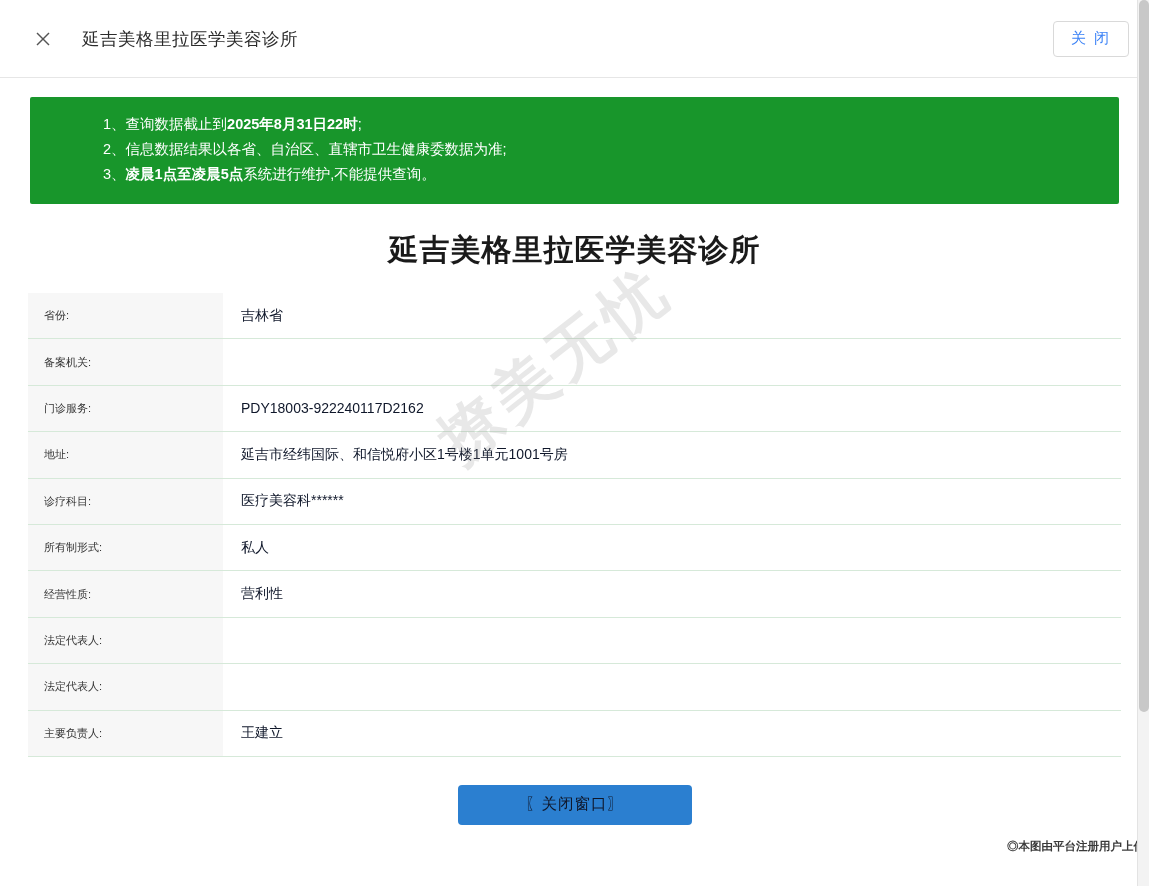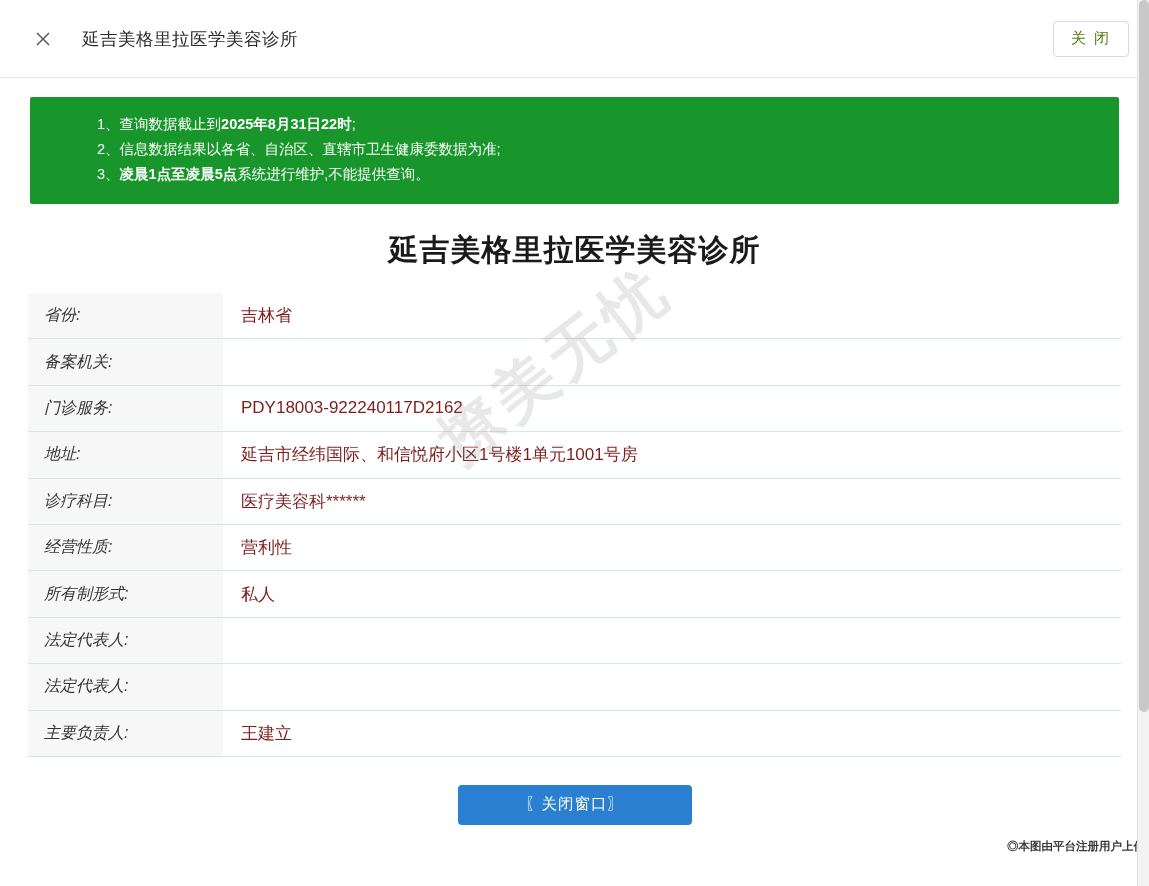--- a/index.html
+++ b/index.html
@@ -43,33 +43,33 @@
     letter-spacing: 0.5px;
     flex: 1 1 auto;
   }
   .close-btn {
     flex: 0 0 auto;
     min-width: 76px;
     height: 36px;
     border: 1px solid #d9d9d9;
     border-radius: 4px;
     background: #ffffff;
-    color: #4d7c0f;
+    color: #3b82f6;
     font-size: 15px;
     font-family: "Liberation Sans", sans-serif;
     cursor: pointer;
     letter-spacing: 2px;
   }
 
   
   .notice {
     margin: 19px 30px 0 30px;
     background: #18962b;
     color: #ffffff;
-    padding: 15px 0 17px 11px;
+    padding: 15px 0 17px 17px;
     border-radius: 2px;
   }
   .notice-line {
     font-size: 14.5px;
     line-height: 25px;
     padding-left: 56px;
     white-space: nowrap;
   }
   .notice-line b { font-weight: bold; }
 
@@ -95,31 +95,30 @@
     align-items: stretch;
   }
   .row:first-child { border-top: 1px solid #d6e9d9; }
   .cell-label {
     width: 195px;
     flex: 0 0 195px;
     background: #f7f7f7;
     display: flex;
     align-items: center;
     padding-left: 16px;
-    font-size: 16px;
+    font-size: 11px;
     color: #333;
-    font-style: italic;
   }
   .cell-value {
     flex: 1 1 auto;
     display: flex;
     align-items: center;
     padding-left: 18px;
-    font-size: 17px;
-    color: #7f1d1d;
+    font-size: 14px;
+    color: #0f172a;
     background: #ffffff;
   }
 
   
   .watermark {
     position: absolute;
     left: 390px;
     top: 30px;
     font-size: 62px;
     font-weight: bold;
@@ -134,21 +133,21 @@
   
   .footer {
     margin-top: 28px;
     display: flex;
     justify-content: center;
   }
   .footer-btn {
     width: 234px;
     height: 40px;
     background: #2b7fd0;
-    color: #ffffff;
+    color: #0f172a;
     border: none;
     border-radius: 4px;
     font-size: 15.5px;
     font-family: "Liberation Sans", sans-serif;
     cursor: pointer;
     letter-spacing: 1px;
   }
   .corner-note {
     position: absolute;
     right: 4px;
@@ -216,28 +215,28 @@
     </div>
     <div class="row">
       <div class="cell-label">地址:</div>
       <div class="cell-value">延吉市经纬国际、和信悦府小区1号楼1单元1001号房</div>
     </div>
     <div class="row">
       <div class="cell-label">诊疗科目:</div>
       <div class="cell-value">医疗美容科******</div>
     </div>
     <div class="row">
+      <div class="cell-label">所有制形式:</div>
+      <div class="cell-value">私人</div>
+    </div>
+    <div class="row">
       <div class="cell-label">经营性质:</div>
       <div class="cell-value">营利性</div>
     </div>
     <div class="row">
-      <div class="cell-label">所有制形式:</div>
-      <div class="cell-value">私人</div>
-    </div>
-    <div class="row">
       <div class="cell-label">法定代表人:</div>
     </div>
     <div class="row">
       <div class="cell-label">法定代表人:</div>
       <div class="cell-value"></div>
     </div>
     <div class="row">
       <div class="cell-label">主要负责人:</div>
       <div class="cell-value">王建立</div>
     </div>

